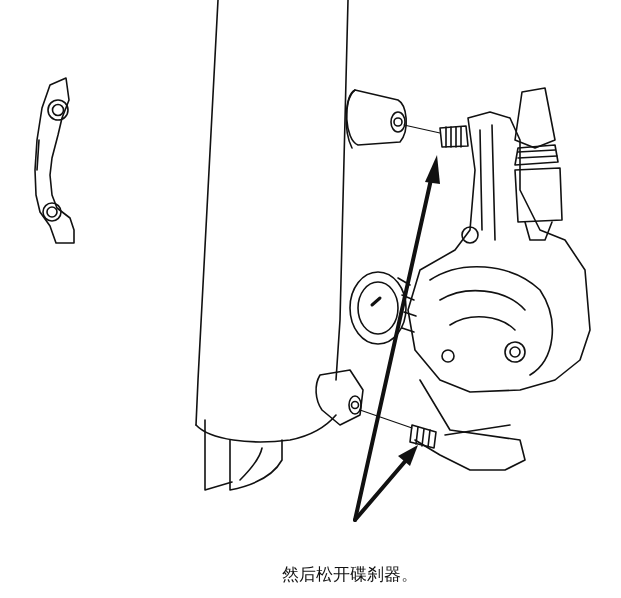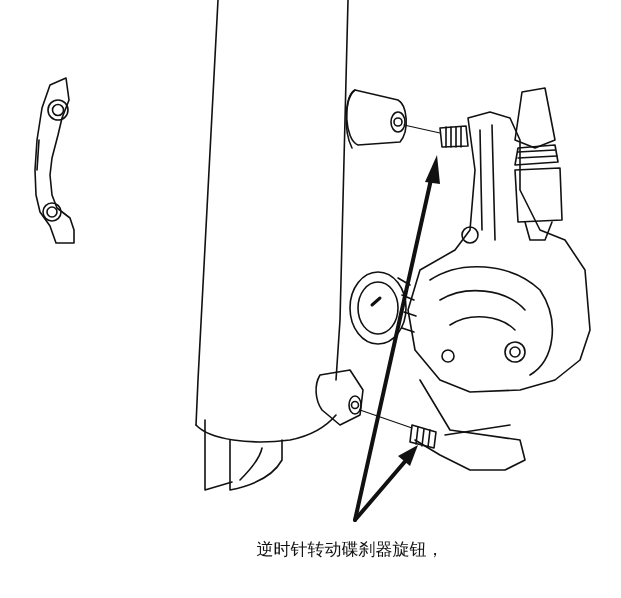--- a/index.html
+++ b/index.html
@@ -89,14 +89,14 @@
   </g>
 
   <g stroke-width="4">
     <path d="M355,520 L432,175"></path>
     <path d="M355,520 L408,458"></path>
   </g>
   <polygon points="437,155 425,182 440,184" fill="#111" stroke="none"></polygon>
   <polygon points="418,445 398,456 410,466" fill="#111" stroke="none"></polygon>
 </svg>
 
-<div class="caption" id="cap1">逆时针转动碟刹器旋钮，</div>
+<div class="caption" id="cap2">然后松开碟刹器。</div>
 </div>
 
 </body></html>

